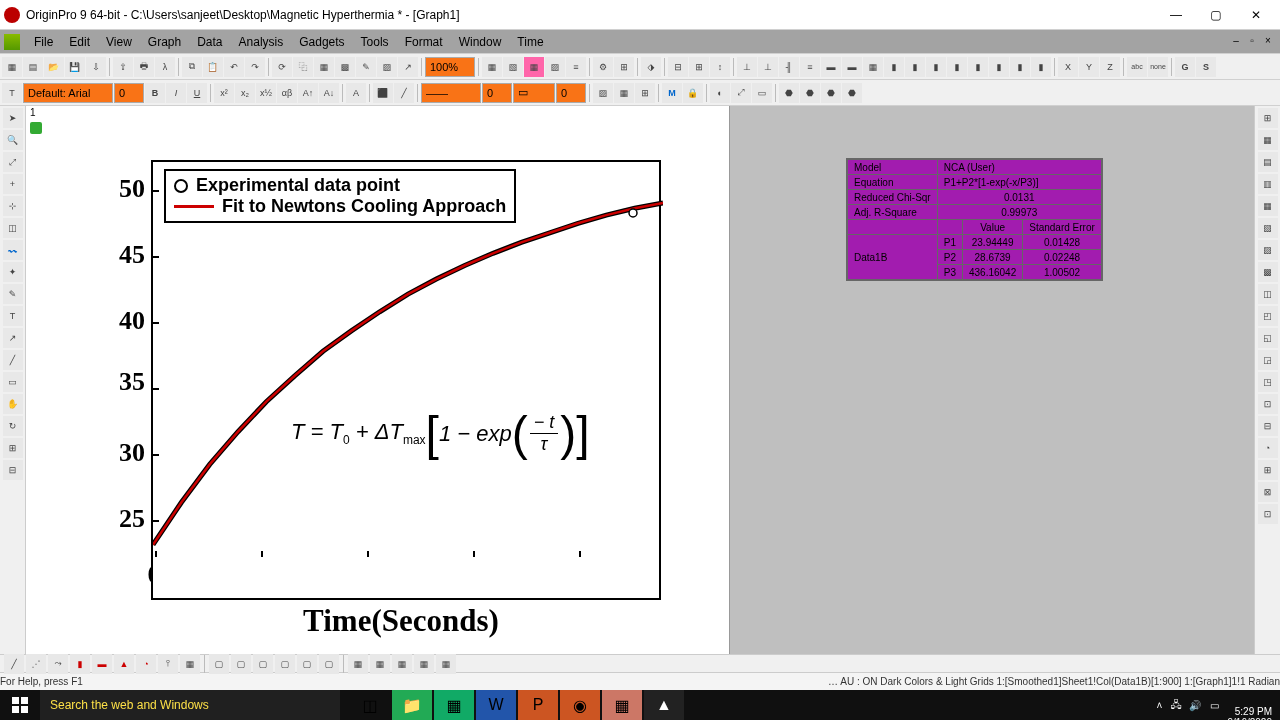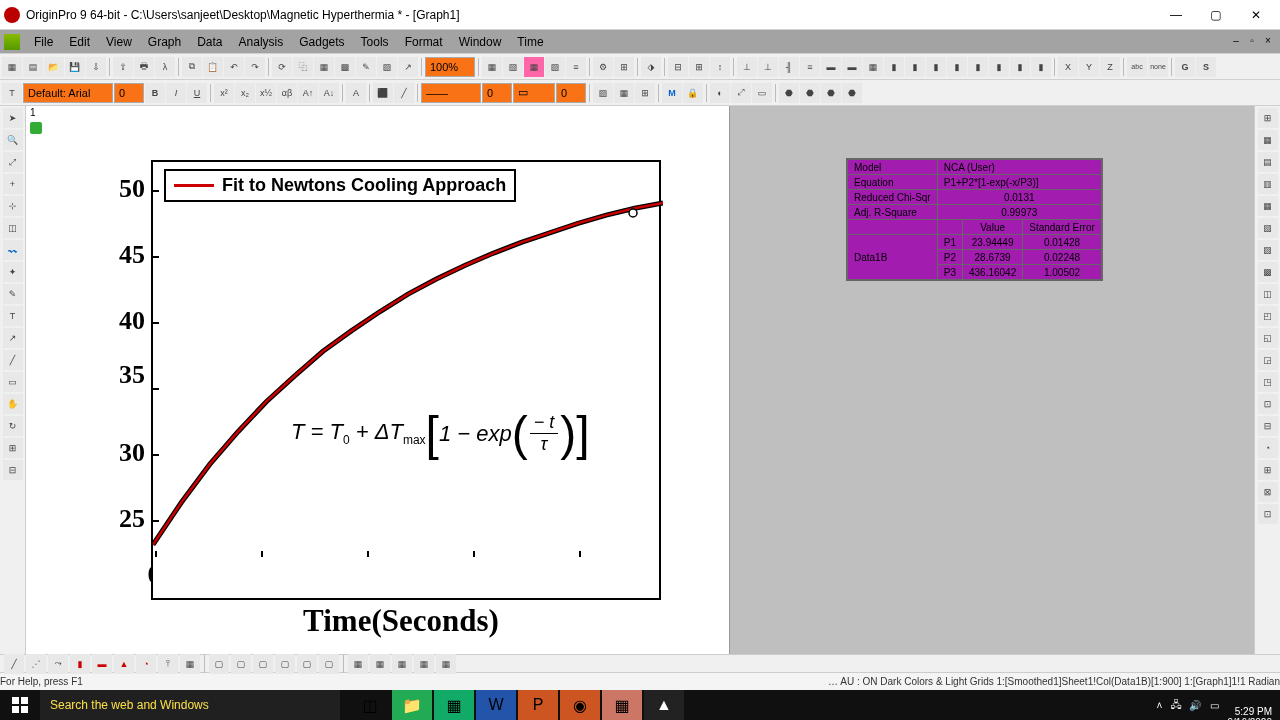--- a/index.html
+++ b/index.html
@@ -245,21 +245,21 @@
     <span class="tbtn">⊟</span>
   </div>
 
   <div class="workspace">
     <div class="graphwin">
       <span class="pagenum">1</span>
       <span class="lockicon"></span>
 
       <span class="ytick" style="top:413px">25</span>
       <span class="ytick" style="top:347px">30</span>
-      <span class="ytick" style="top:269px">35</span>
+      <span class="ytick" style="top:276px">35</span>
       <span class="ytick" style="top:215px">40</span>
       <span class="ytick" style="top:149px">45</span>
       <span class="ytick" style="top:83px">50</span>
 
       <span class="xtick" style="left:128px">0</span>
       <span class="xtick" style="left:234px">200</span>
       <span class="xtick" style="left:340px">400</span>
       <span class="xtick" style="left:446px">600</span>
       <span class="xtick" style="left:552px">800</span>
 
@@ -282,20 +282,24 @@
               <line x1="321" y1="395" x2="321" y2="389"></line>
             <line x1="427" y1="395" x2="427" y2="389"></line>
           </g>
           <path id="curve-exp" d="M 0.0 382.7 L 28.3 340.5 L 56.7 302.4 L 85.0 269.7 L 113.3 239.7 L 141.7 213.8 L 170.0 189.3 L 198.3 168.9 L 226.7 149.8 L 255.0 132.1 L 283.3 117.1 L 311.7 103.5 L 340.0 91.3 L 368.3 80.4 L 396.7 70.8 L 425.0 61.3 L 453.3 53.1 L 481.7 46.3 L 510.0 40.9" stroke="#000" stroke-width="5" fill="none"></path>
           <path id="curve-fit" d="M 0.0 382.7 L 28.3 340.5 L 56.7 302.4 L 85.0 269.7 L 113.3 239.7 L 141.7 213.8 L 170.0 189.3 L 198.3 168.9 L 226.7 149.8 L 255.0 132.1 L 283.3 117.1 L 311.7 103.5 L 340.0 91.3 L 368.3 80.4 L 396.7 70.8 L 425.0 61.3 L 453.3 53.1 L 481.7 46.3 L 510.0 40.9" stroke="#cc0000" stroke-width="2.5" fill="none"></path>
           <circle cx="480" cy="51" r="4" fill="#fff" stroke="#000" stroke-width="1.5"></circle>
         </svg>
       </div>
 
       <div class="legend">
+        <div class="lrow">
+            <span class="circ"></span>
+            <span>Experimental data point</span>
+          </div>
         <div class="lrow">
             <span class="linemark"></span>
             <span>Fit to Newtons Cooling Approach</span>
           </div>
       </div>
 
       <div class="eq">
         <span>T = T<sub>0</sub> + ΔT<sub>max</sub></span>
         <span class="br">[</span>
         <span>1 − exp</span>

